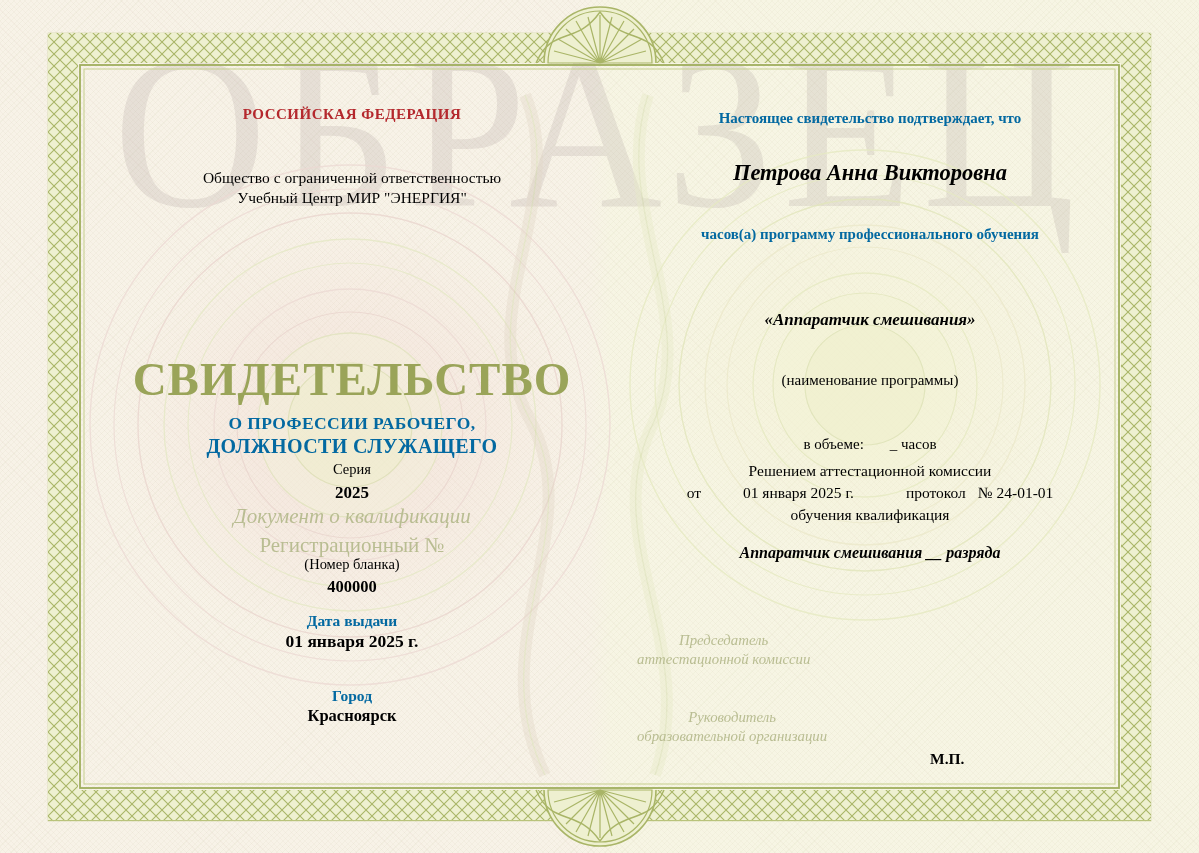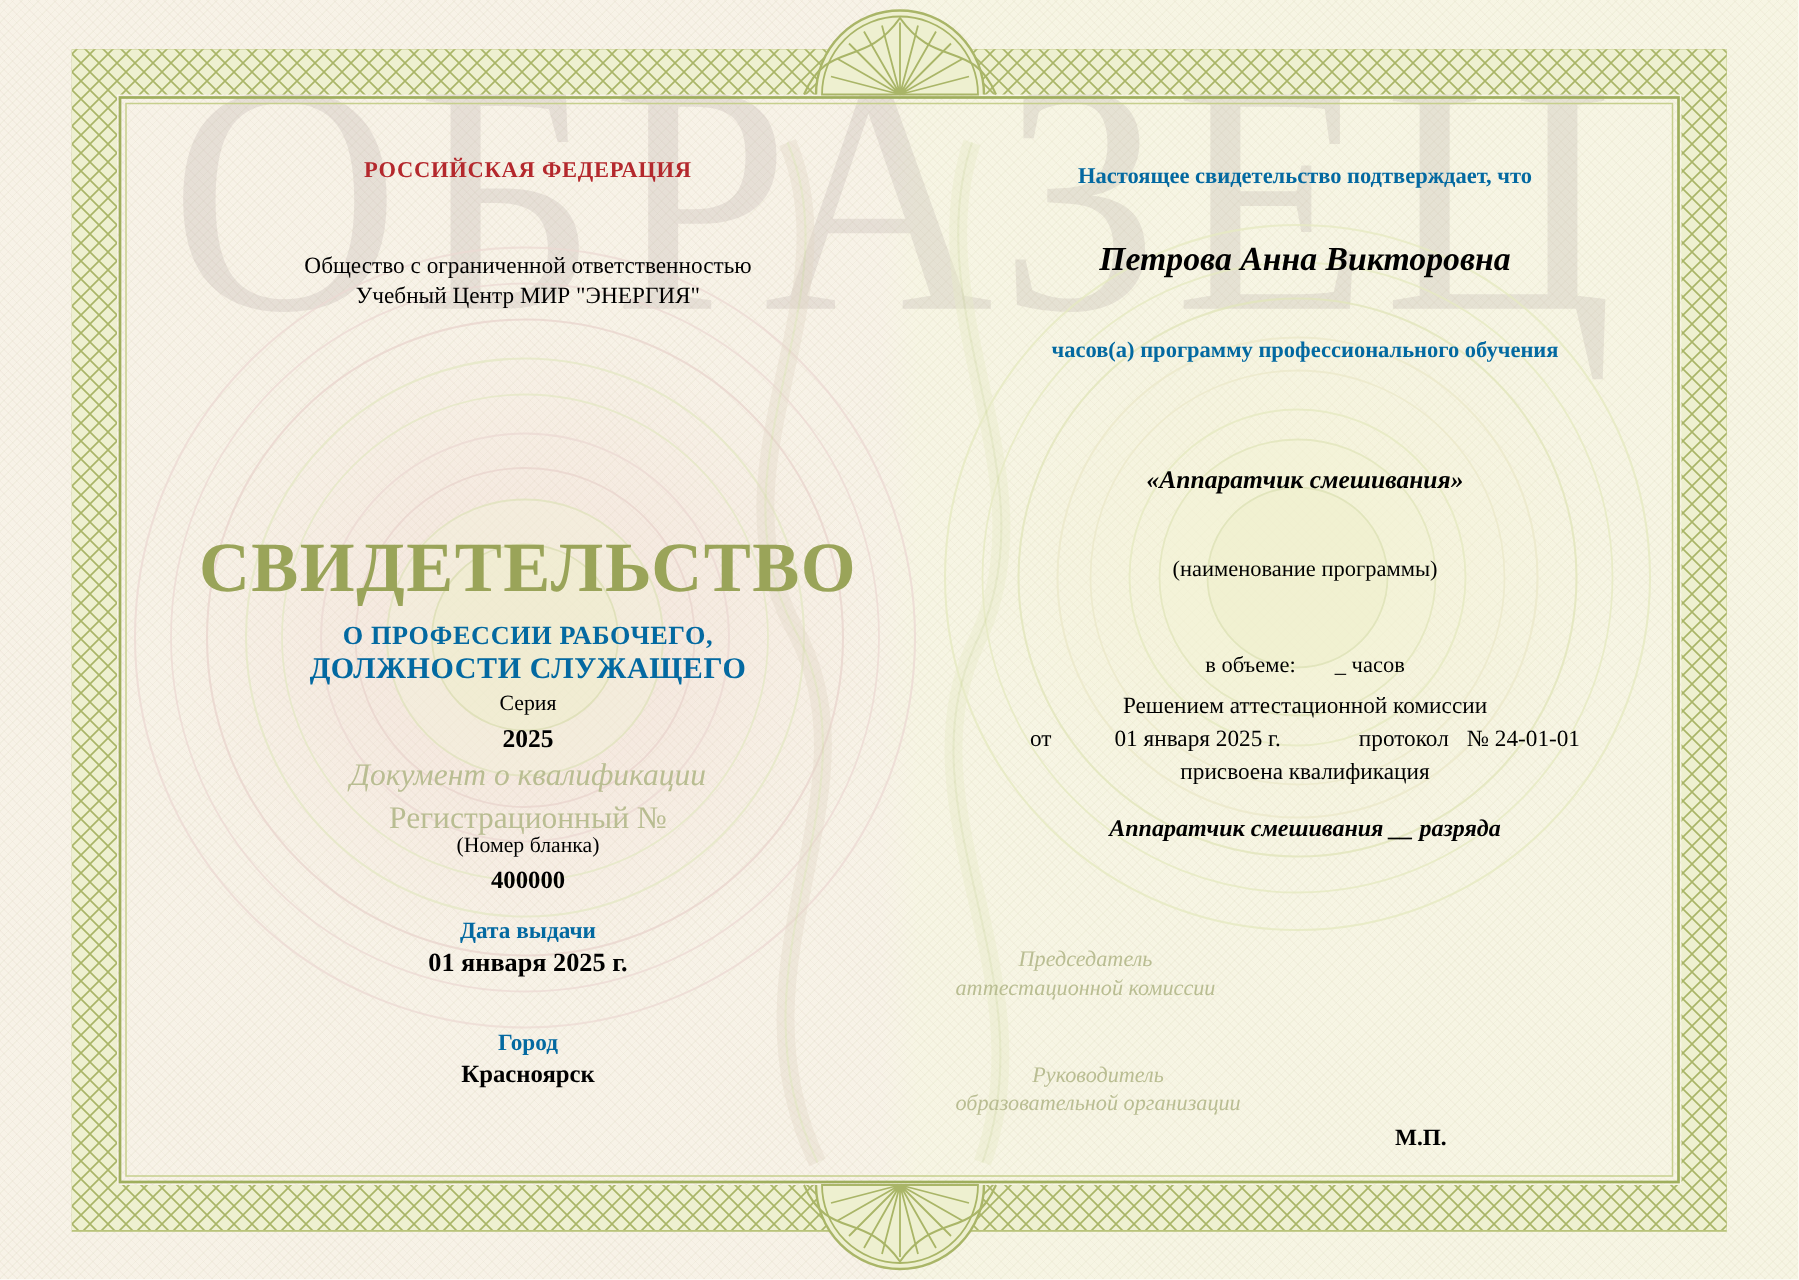--- a/index.html
+++ b/index.html
@@ -165,21 +165,21 @@
       <span>в объеме:</span><span class="gap-md"></span><span>_</span>
       <span>часов</span>
     </div>
 
     <div class="txt" style="top:462px;font-size:15.5px;">Решением аттестационной комиссии</div>
 
     <div class="txt" style="top:484px;font-size:15.5px;">
       <span>от</span><span class="gap-lg"></span><span>01 января 2025 г.</span><span class="gap-xl"></span><span>протокол</span><span class="gap-sm"></span><span>№ 24-01-01</span>
     </div>
 
-    <div class="txt" style="top:506px;font-size:15.5px;">присвоена квалификация</div>
+    <div class="txt" style="top:506px;font-size:15.5px;">обучения квалификация</div>
 
     <div class="txt b i" style="top:544px;font-size:16px;">
       <span>Аппаратчик смешивания</span>
       <span>__</span>
       <span>разряда</span>
     </div>
 
     <div class="sig" style="left:637px;top:631px;">
       <div>Председатель</div>
       <div>аттестационной комиссии</div>

